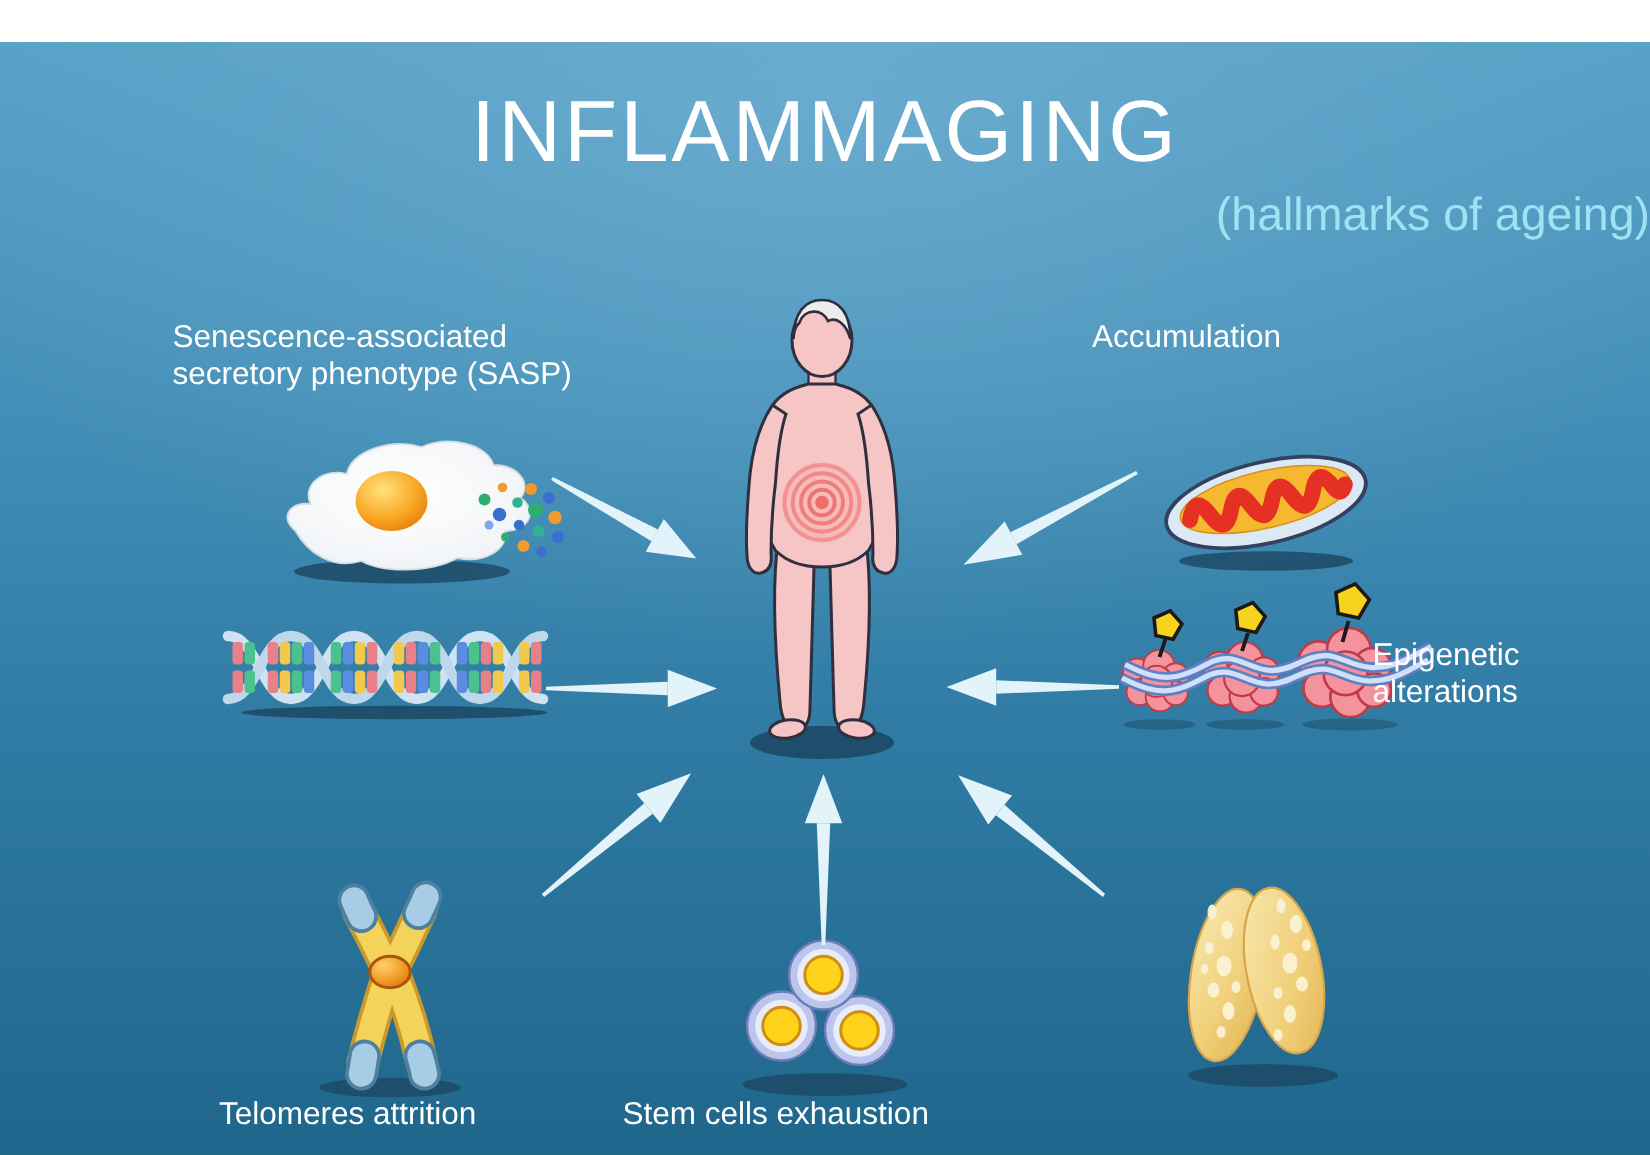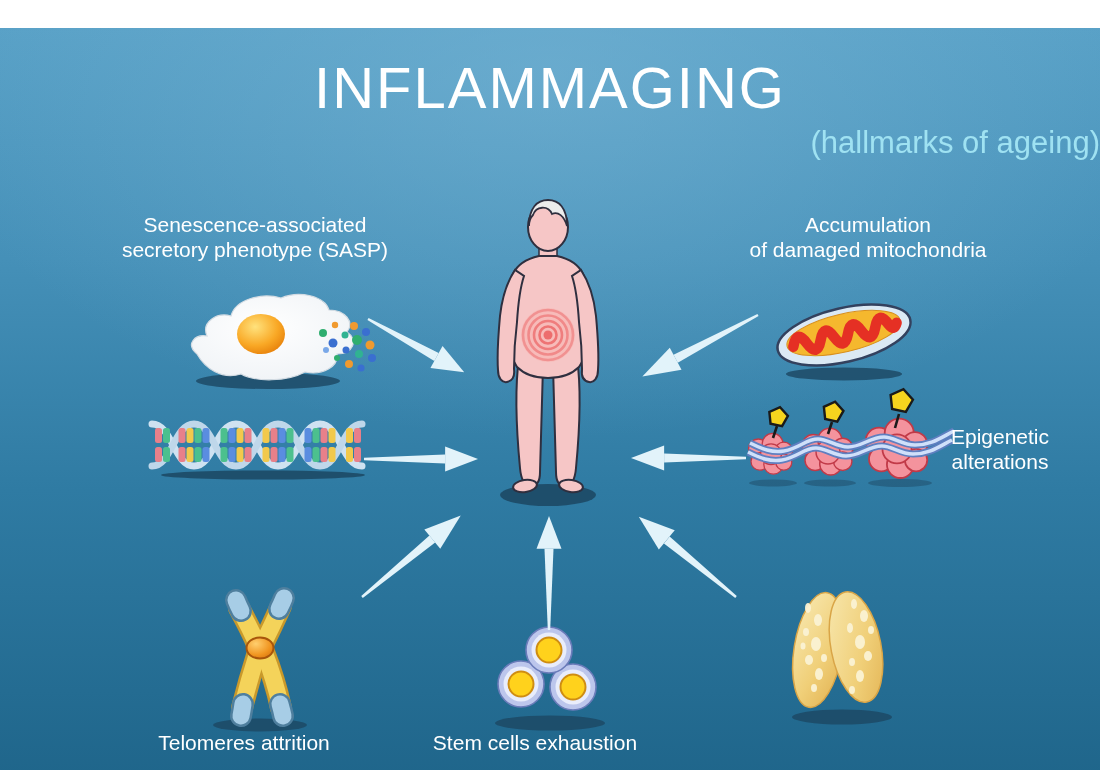--- a/index.html
+++ b/index.html
@@ -16,21 +16,21 @@
   .abs{position:absolute;}
   .title{
     left:0;right:0;top:26px;text-align:center;
     color:#ffffff;font-size:58px;letter-spacing:2px;font-weight:400;
   }
   .subtitle{
     left:0;right:0;top:97px;text-align:right;
     color:#9fe2f2;font-size:31px;font-weight:400;
   }
   .hm-label{
-    color:#ffffff;font-size:21px;line-height:25px;text-align:center;font-weight:400;
+    color:#ffffff;font-size:21px;line-height:25px;font-weight:400;
   }
   .hm-label .l2{display:block;}
   .arrow{position:absolute;height:40px;transform-origin:0 50%;}
   svg{display:block;overflow:visible;}
   .bottom-bar{left:0;right:0;bottom:0;height:13px;background:#1c4258;}
 </style>
 </head>
 <body>
 
 <div class="canvas">
@@ -108,21 +108,20 @@
   <svg class="abs" style="left:772px;top:262px" width="150" height="92" viewBox="0 0 150 92">
     <ellipse cx="72" cy="84" rx="58" ry="6.5" fill="#1d4a66" opacity="0.85"></ellipse>
     <g transform="rotate(-13 72 45)">
       <ellipse cx="72" cy="45" rx="68" ry="27" fill="#dbe9f4" stroke="#33415e" stroke-width="2.5"></ellipse>
       <ellipse cx="72" cy="43" rx="58" ry="19" fill="#f5b82e" stroke="#d88f1c" stroke-width="1"></ellipse>
       <path d="M20,45 Q27,28 34,45 Q41,61 48,45 Q55,28 62,45 Q69,61 76,45 Q83,28 90,45 Q97,61 104,45 Q111,28 118,45 Q122,53 126,45" fill="none" stroke="#e53024" stroke-width="10.5" stroke-linecap="round"></path>
     </g>
   </svg>
   <div class="abs hm-label" style="left:728px;top:184px;width:280px">
     <span>Accumulation</span>
-    <span class="l2">of damaged mitochondria</span>
   </div>
 
   <svg class="abs" style="left:148px;top:386px" width="222" height="66" viewBox="0 0 222 66">
     <ellipse cx="115" cy="61" rx="102" ry="4.5" fill="#1d4a66" opacity="0.9"></ellipse>
     <path d="M4,10 C24,10 26,52 46,52 C66,52 68,10 88,10 C108,10 110,52 130,52 C150,52 152,10 172,10 C192,10 194,52 214,52" fill="none" stroke="#cfe2f1" stroke-width="7" stroke-linecap="round"></path>
     <path d="M4,52 C24,52 26,10 46,10 C66,10 68,52 88,52 C108,52 110,10 130,10 C150,10 152,52 172,52 C192,52 194,10 214,10" fill="none" stroke="#bfd7ea" stroke-width="7" stroke-linecap="round"></path>
     <g>
 
       <rect x="30.5" y="14" width="7" height="15" rx="2.5" fill="#e8808a"></rect>
         <rect x="30.5" y="33" width="7" height="15" rx="2.5" fill="#e8808a"></rect>
@@ -262,21 +261,21 @@
         <path d="M75,120 Q77,127 78,132"></path>
     </g>
     <g fill="none" stroke="#a7cde6" stroke-width="17" stroke-linecap="round">
       <path d="M36,27 Q33,21 31,16"></path>
         <path d="M74,25 Q77,19 79,14"></path>
       <path d="M38,120 Q37,127 36,132"></path>
         <path d="M75,120 Q77,127 78,132"></path>
     </g>
     <ellipse cx="55" cy="64" rx="13.5" ry="10.5" fill="url(#centroG)" stroke="#a8550b" stroke-width="2"></ellipse>
   </svg>
-  <div class="abs hm-label" style="left:134px;top:702px;width:220px">
+  <div class="abs hm-label" style="left:146px;top:702px;width:220px">
     <span>Telomeres attrition</span>
   </div>
 
   <svg class="abs" style="left:488px;top:592px" width="125" height="112" viewBox="0 0 125 112">
     <ellipse cx="62" cy="103" rx="55" ry="7.5" fill="#1d4a66" opacity="0.88"></ellipse>
     <g>
       <circle cx="33" cy="64" r="23" fill="#bcc6ec" stroke="#6b7cba" stroke-width="1.6"></circle>
       <circle cx="33" cy="64" r="17.5" fill="#e9edfb"></circle>
       <circle cx="33" cy="64" r="12.5" fill="#ffd21c" stroke="#cf8d12" stroke-width="2"></circle>
     </g>

